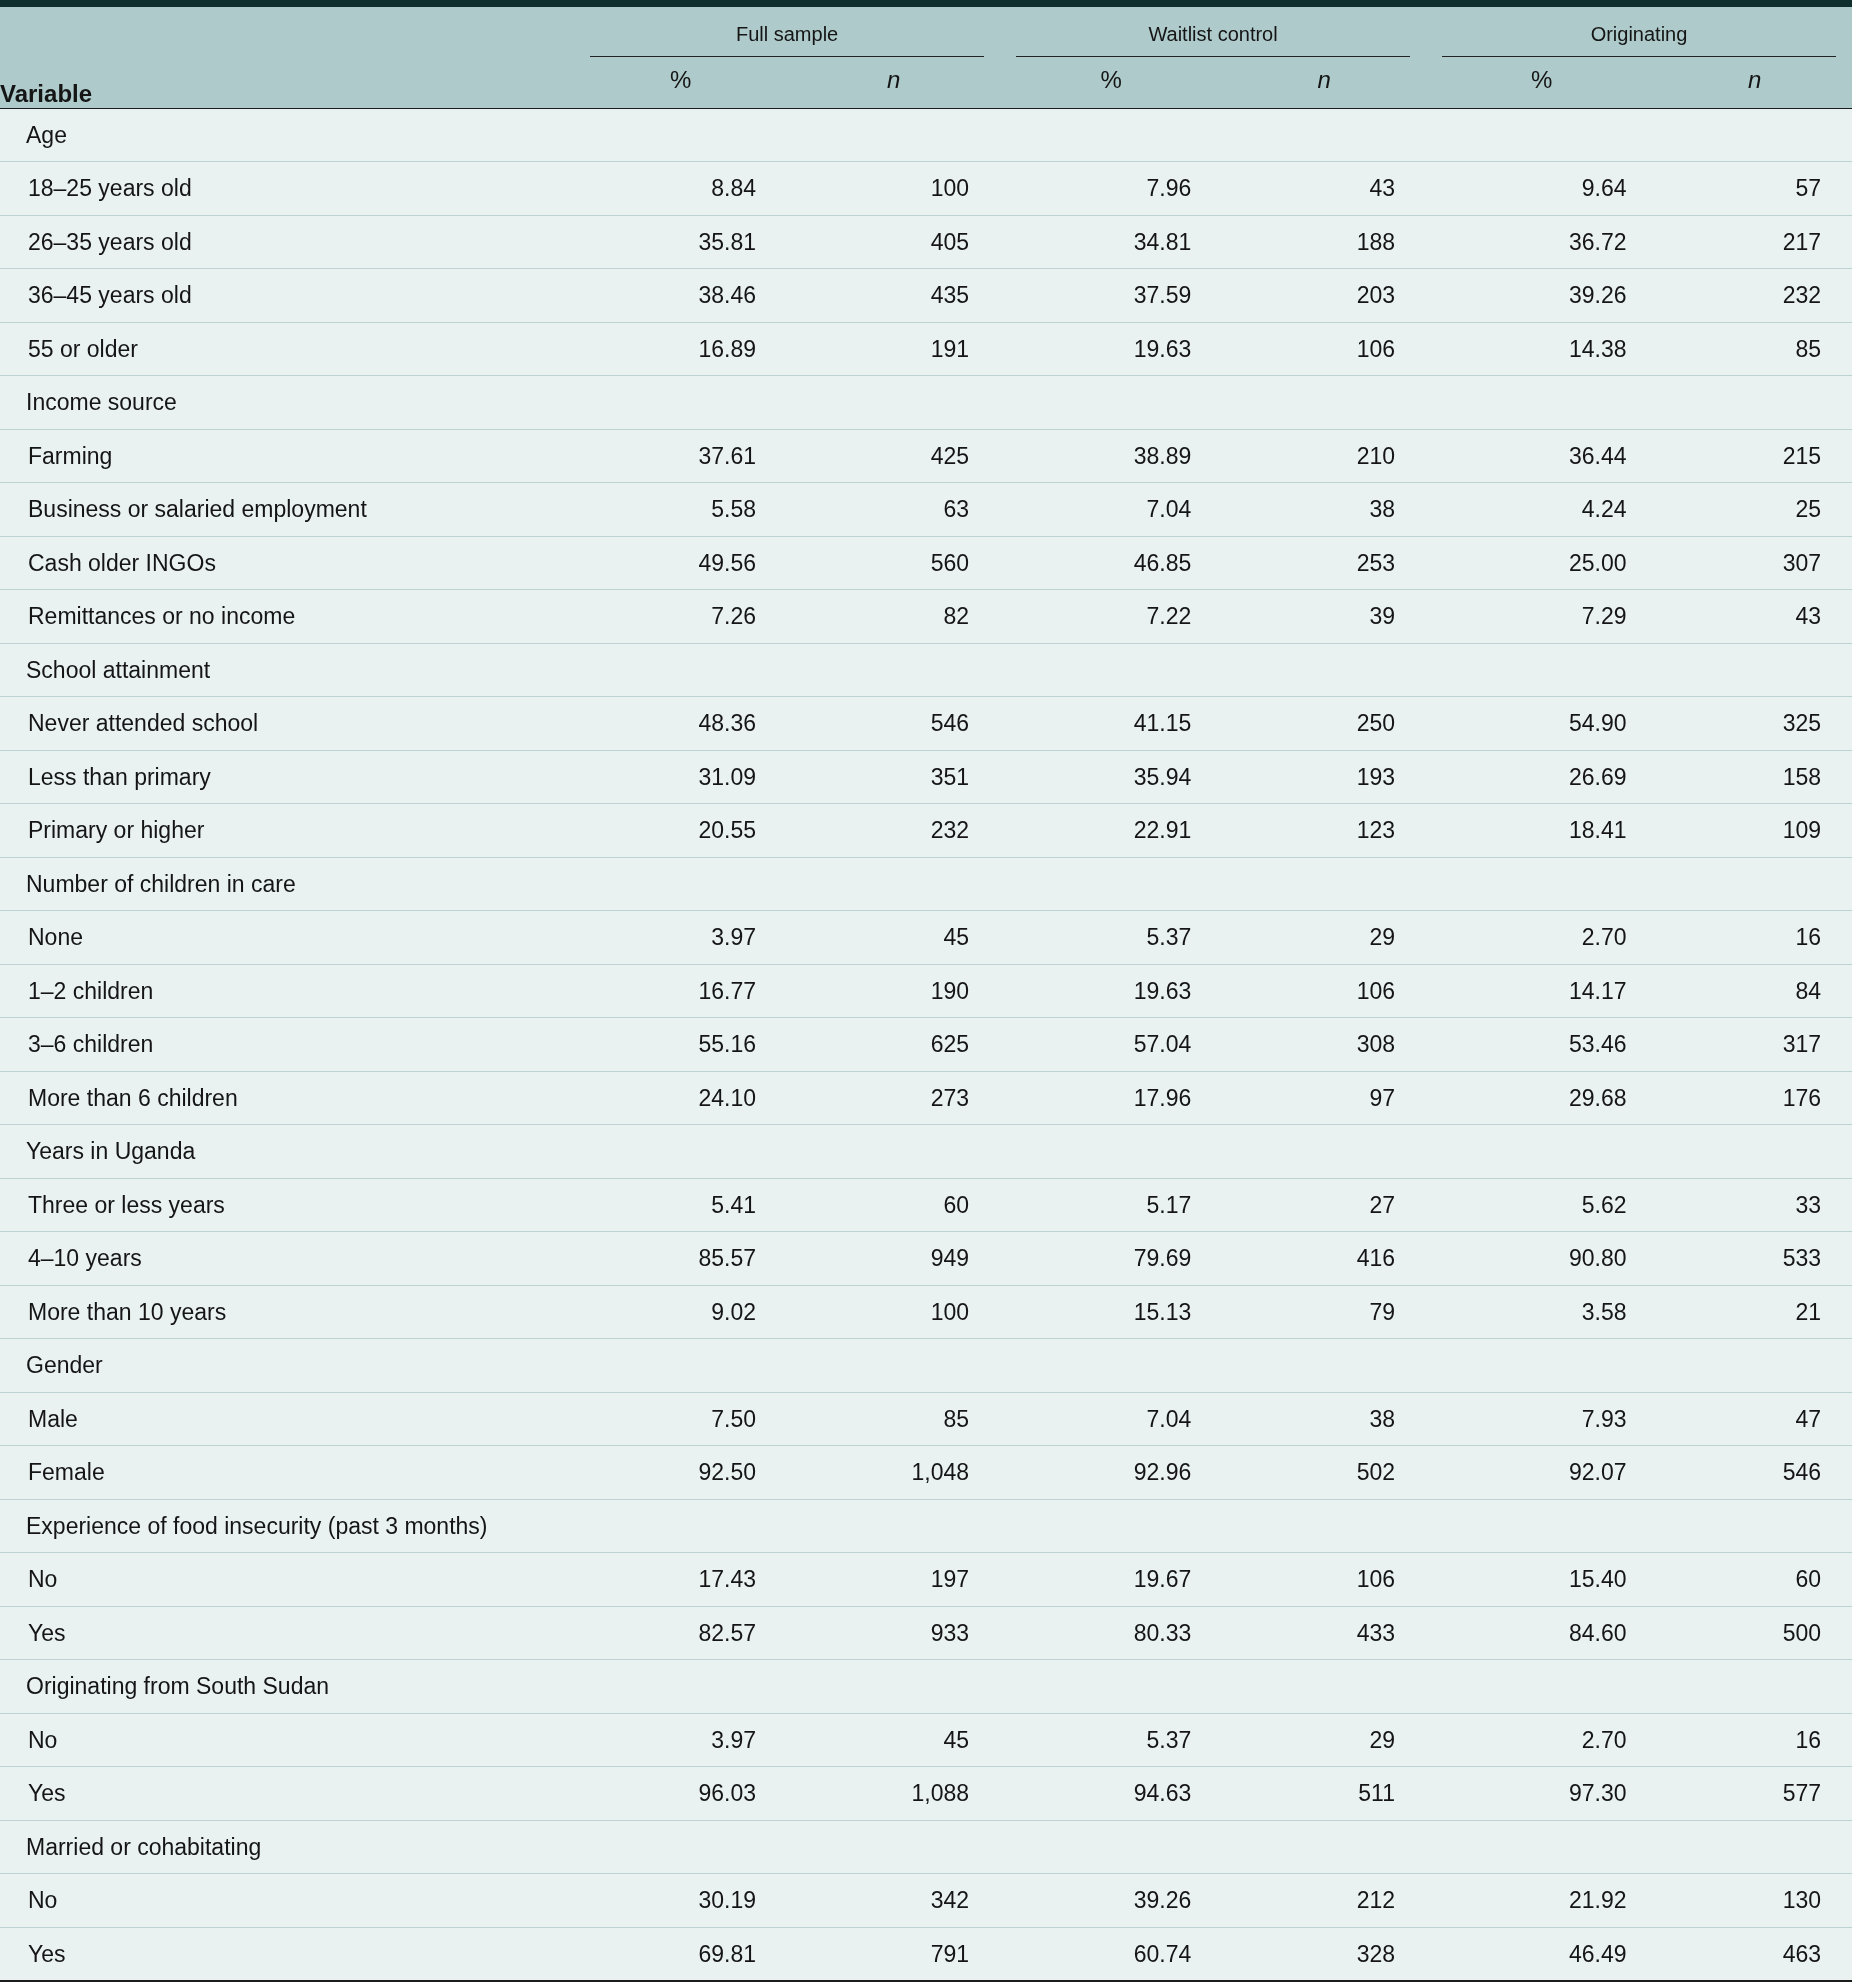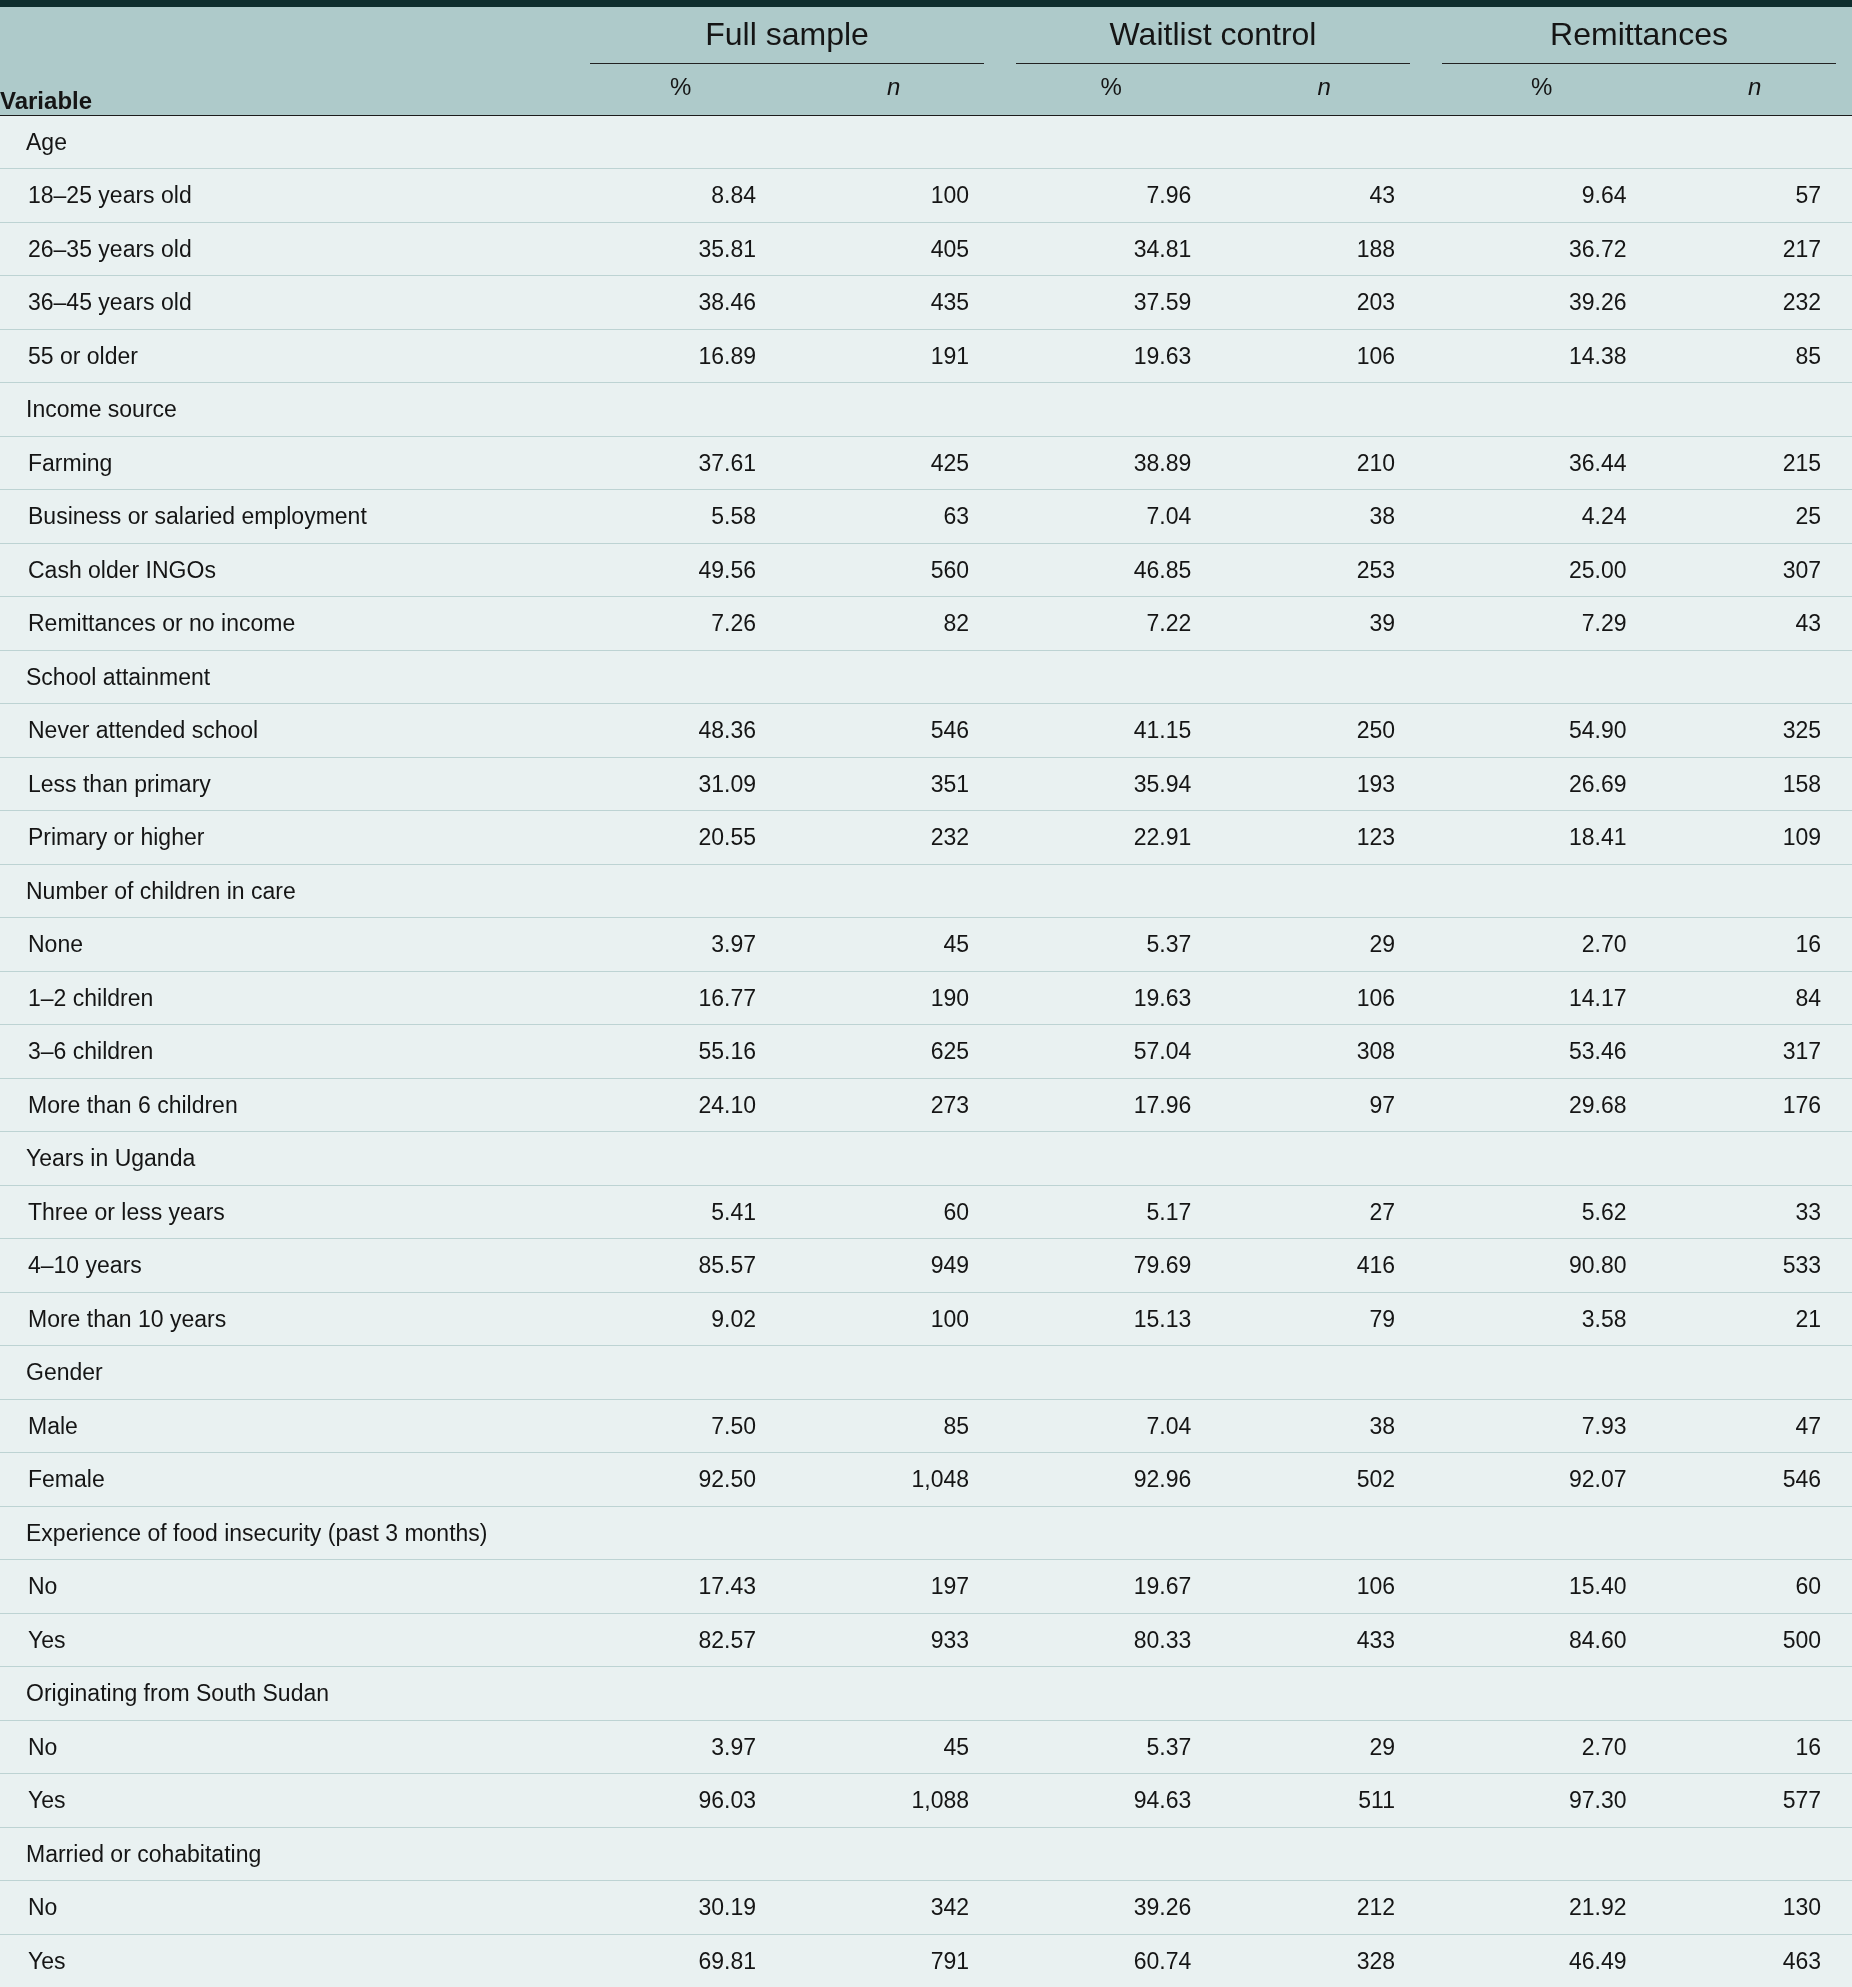--- a/index.html
+++ b/index.html
@@ -20,21 +20,21 @@
     width:1852px;
     border-collapse:collapse;
     table-layout:fixed;
     border-top:7px solid var(--top-bar);
     border-bottom:2.6px solid var(--dark-rule);
     background:var(--body-bg);
   }
   thead th{
     background:var(--header-bg);
     font-weight:normal;
-    font-size:32px;
+    font-size:20px;
     color:var(--text);
   }
   .group-row th{
     height:50px;
     vertical-align:bottom;
     padding:0;
   }
   .grp-underline{
     margin:0 15.6px;
     padding:8.6px 0 10.4px 0;
@@ -98,21 +98,21 @@
             <span>Full sample</span>
           </div>
         </th>
         <th colspan="2">
           <div class="grp-underline">
             <span>Waitlist control</span>
           </div>
         </th>
         <th colspan="2">
           <div class="grp-underline">
-            <span>Remittances</span>
+            <span>Originating</span>
           </div>
         </th>
       </tr>
       <tr class="sub-row">
         <th class="sub-pct">%</th>
         <th class="sub-n">n</th>
         <th class="sub-pct">%</th>
         <th class="sub-n">n</th>
         <th class="sub-pct">%</th>
         <th class="sub-n">n</th>

